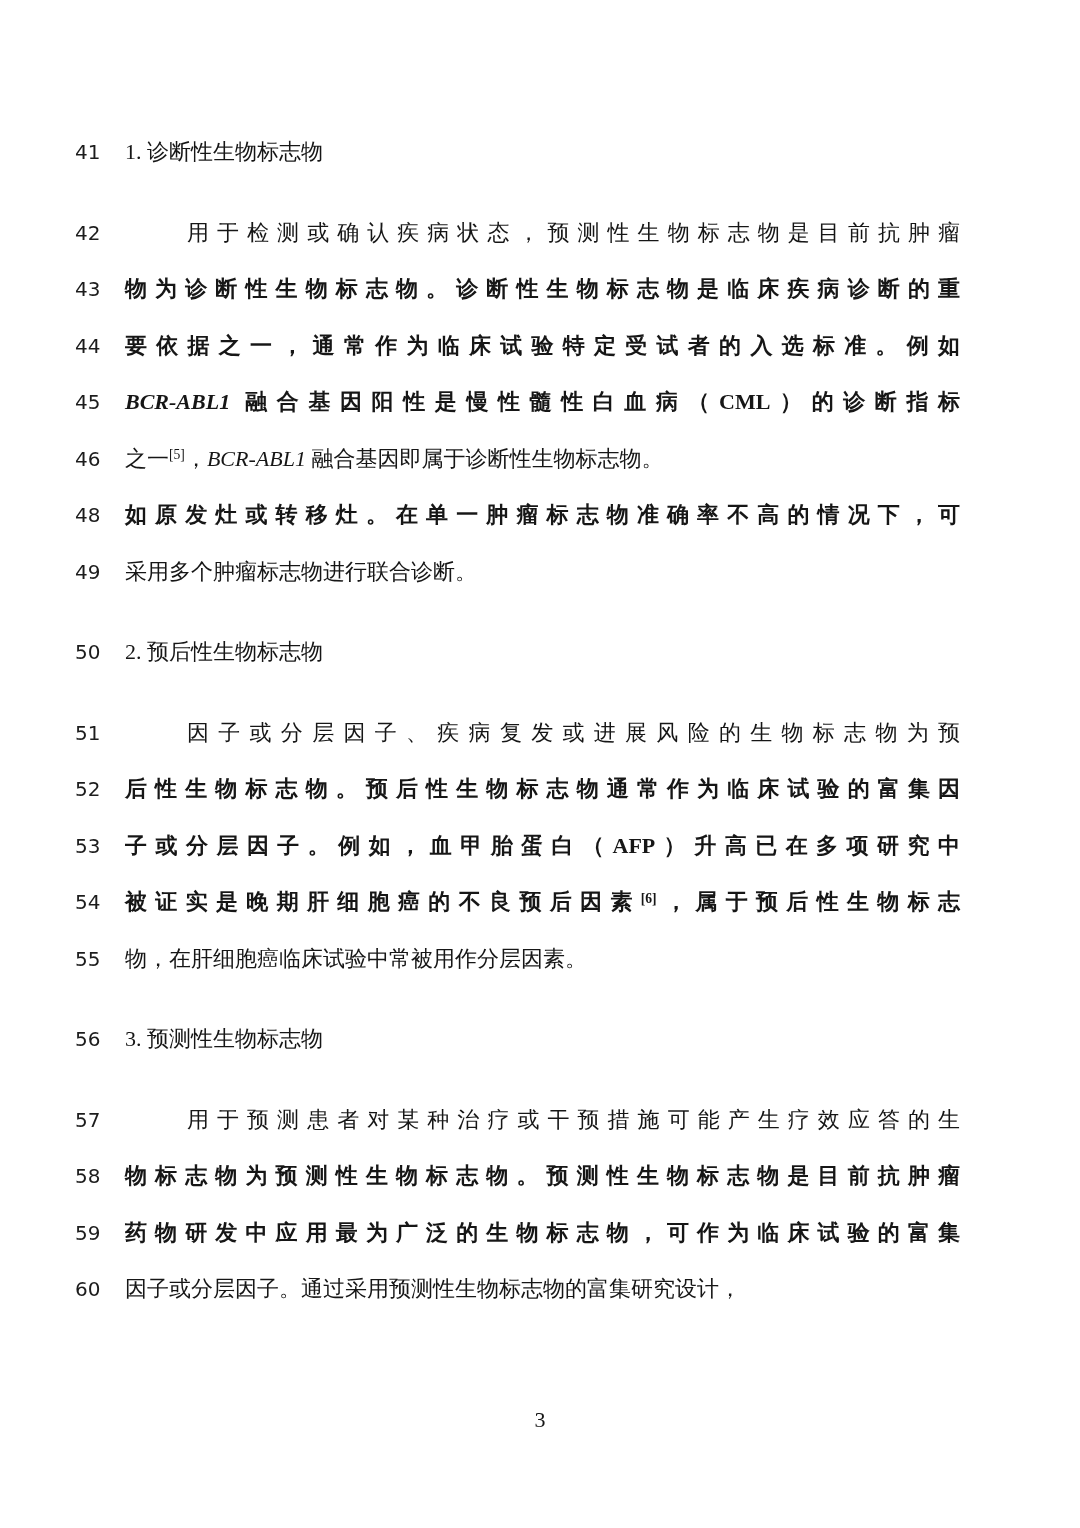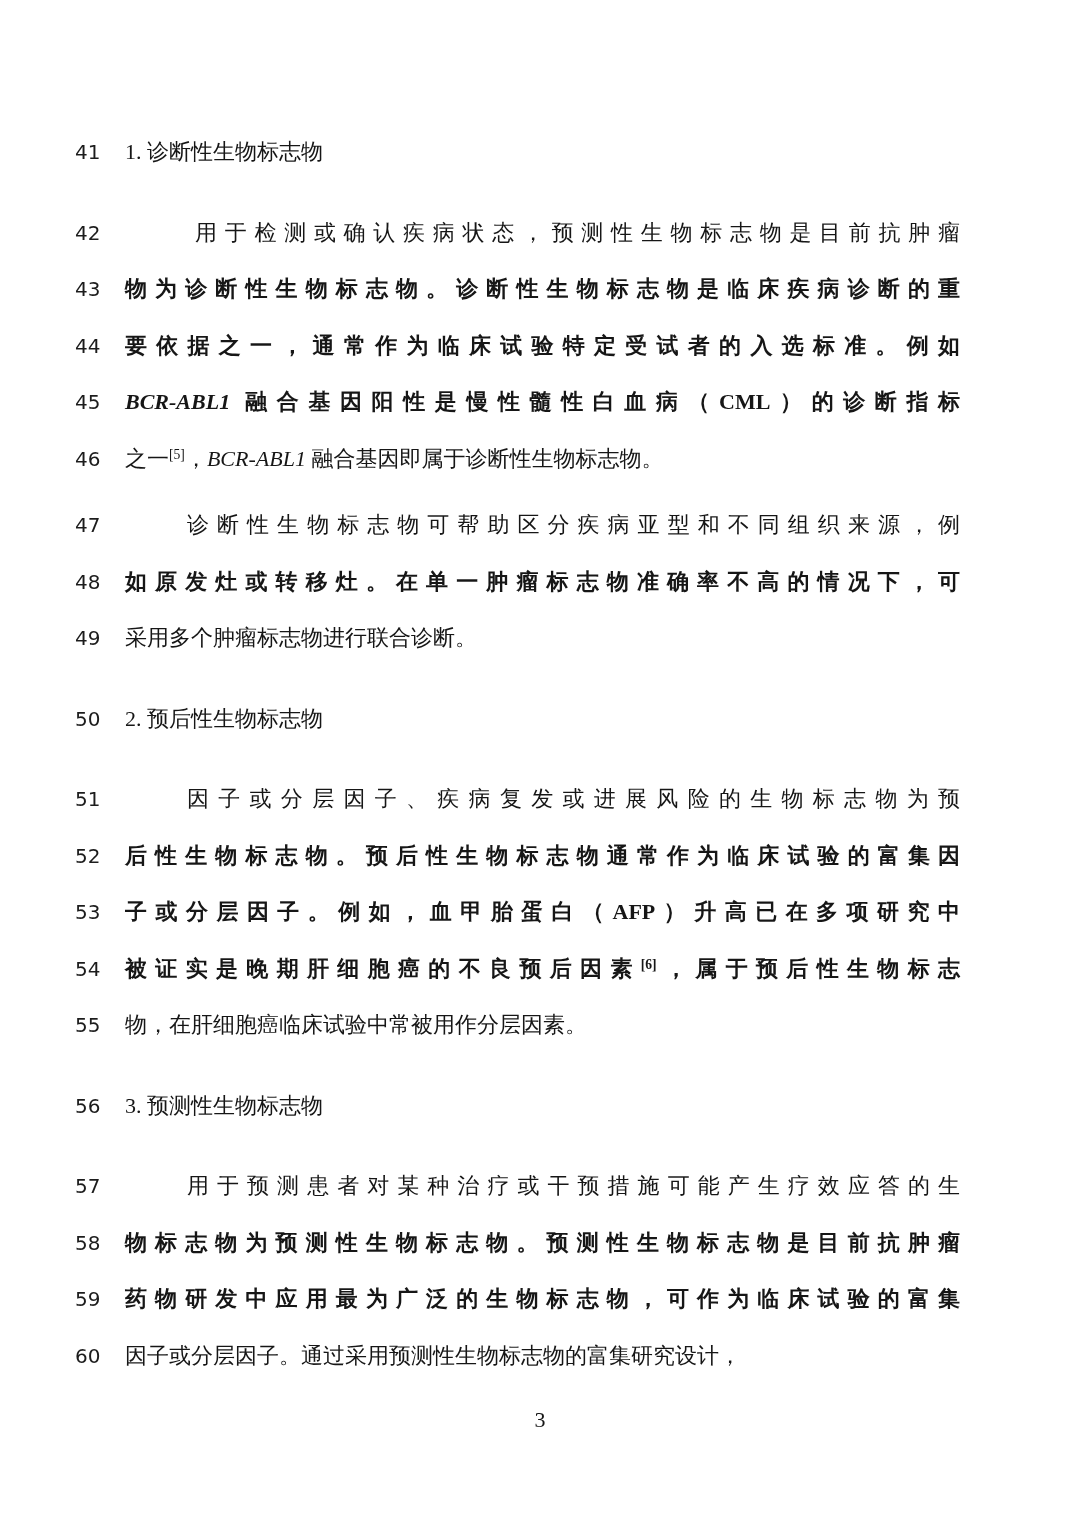--- a/index.html
+++ b/index.html
@@ -81,43 +81,39 @@
 </style>
 </head>
 <body>
 
 <div class="page">
   <div class="content">
       <div class="row heading">
         <span class="lineno">41</span>
         <div class="linetext">1. 诊断性生物标志物</div>
       </div>
-      <div class="row first" style="margin-top: 24px; gap: 8px;">
+      <div class="row first" style="margin-top: 24px;">
         <span class="lineno">42</span>
         <div class="linetext">用于检测或确认疾病状态，预测性生物标志物是目前抗肿瘤</div>
       </div>
       <div class="row mid">
         <span class="lineno">43</span>
         <div class="linetext">物为诊断性生物标志物。诊断性生物标志物是临床疾病诊断的重</div>
       </div>
       <div class="row mid">
         <span class="lineno">44</span>
         <div class="linetext">要依据之一，通常作为临床试验特定受试者的入选标准。例如</div>
       </div>
       <div class="row mid">
         <span class="lineno">45</span>
         <div class="linetext"><span class="it">BCR-ABL1</span><span> 融合基因阳性是慢性髓性白血病（CML）的诊断指标</span></div>
       </div>
       <div class="row last">
         <span class="lineno">46</span>
         <div class="linetext"><span>之一</span><span class="sup">[5]</span><span>，</span><span class="it">BCR-ABL1</span><span> 融合基因即属于诊断性生物标志物。</span></div>
-      </div>
-      <div class="row first" style="margin-top: 10px;">
-        <span class="lineno">47</span>
-        <div class="linetext">诊断性生物标志物可帮助区分疾病亚型和不同组织来源，例</div>
       </div>
       <div class="row mid">
         <span class="lineno">48</span>
         <div class="linetext">如原发灶或转移灶。在单一肿瘤标志物准确率不高的情况下，可</div>
       </div>
       <div class="row last">
         <span class="lineno">49</span>
         <div class="linetext">采用多个肿瘤标志物进行联合诊断。</div>
       </div>
       <div class="row heading" style="margin-top: 24px;">

